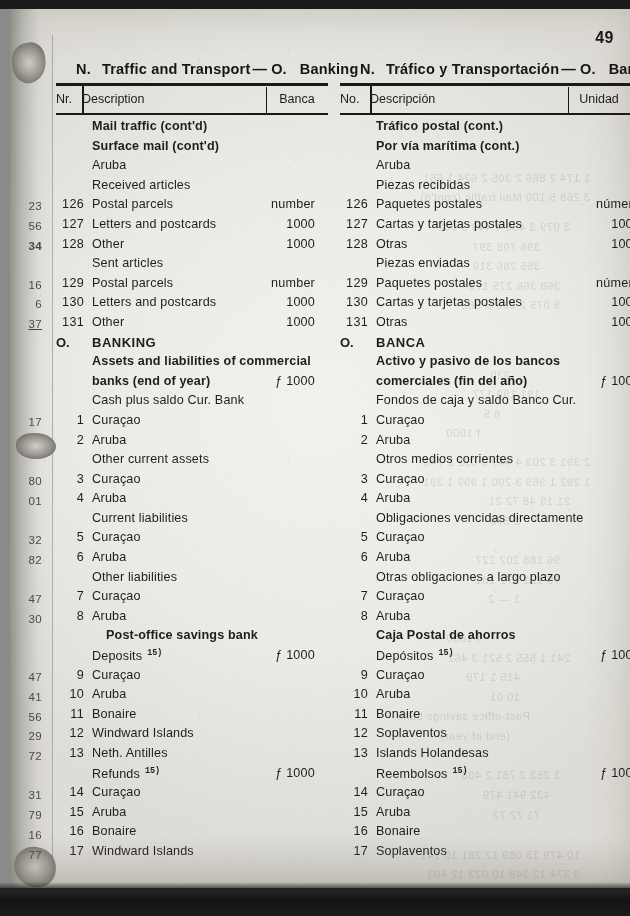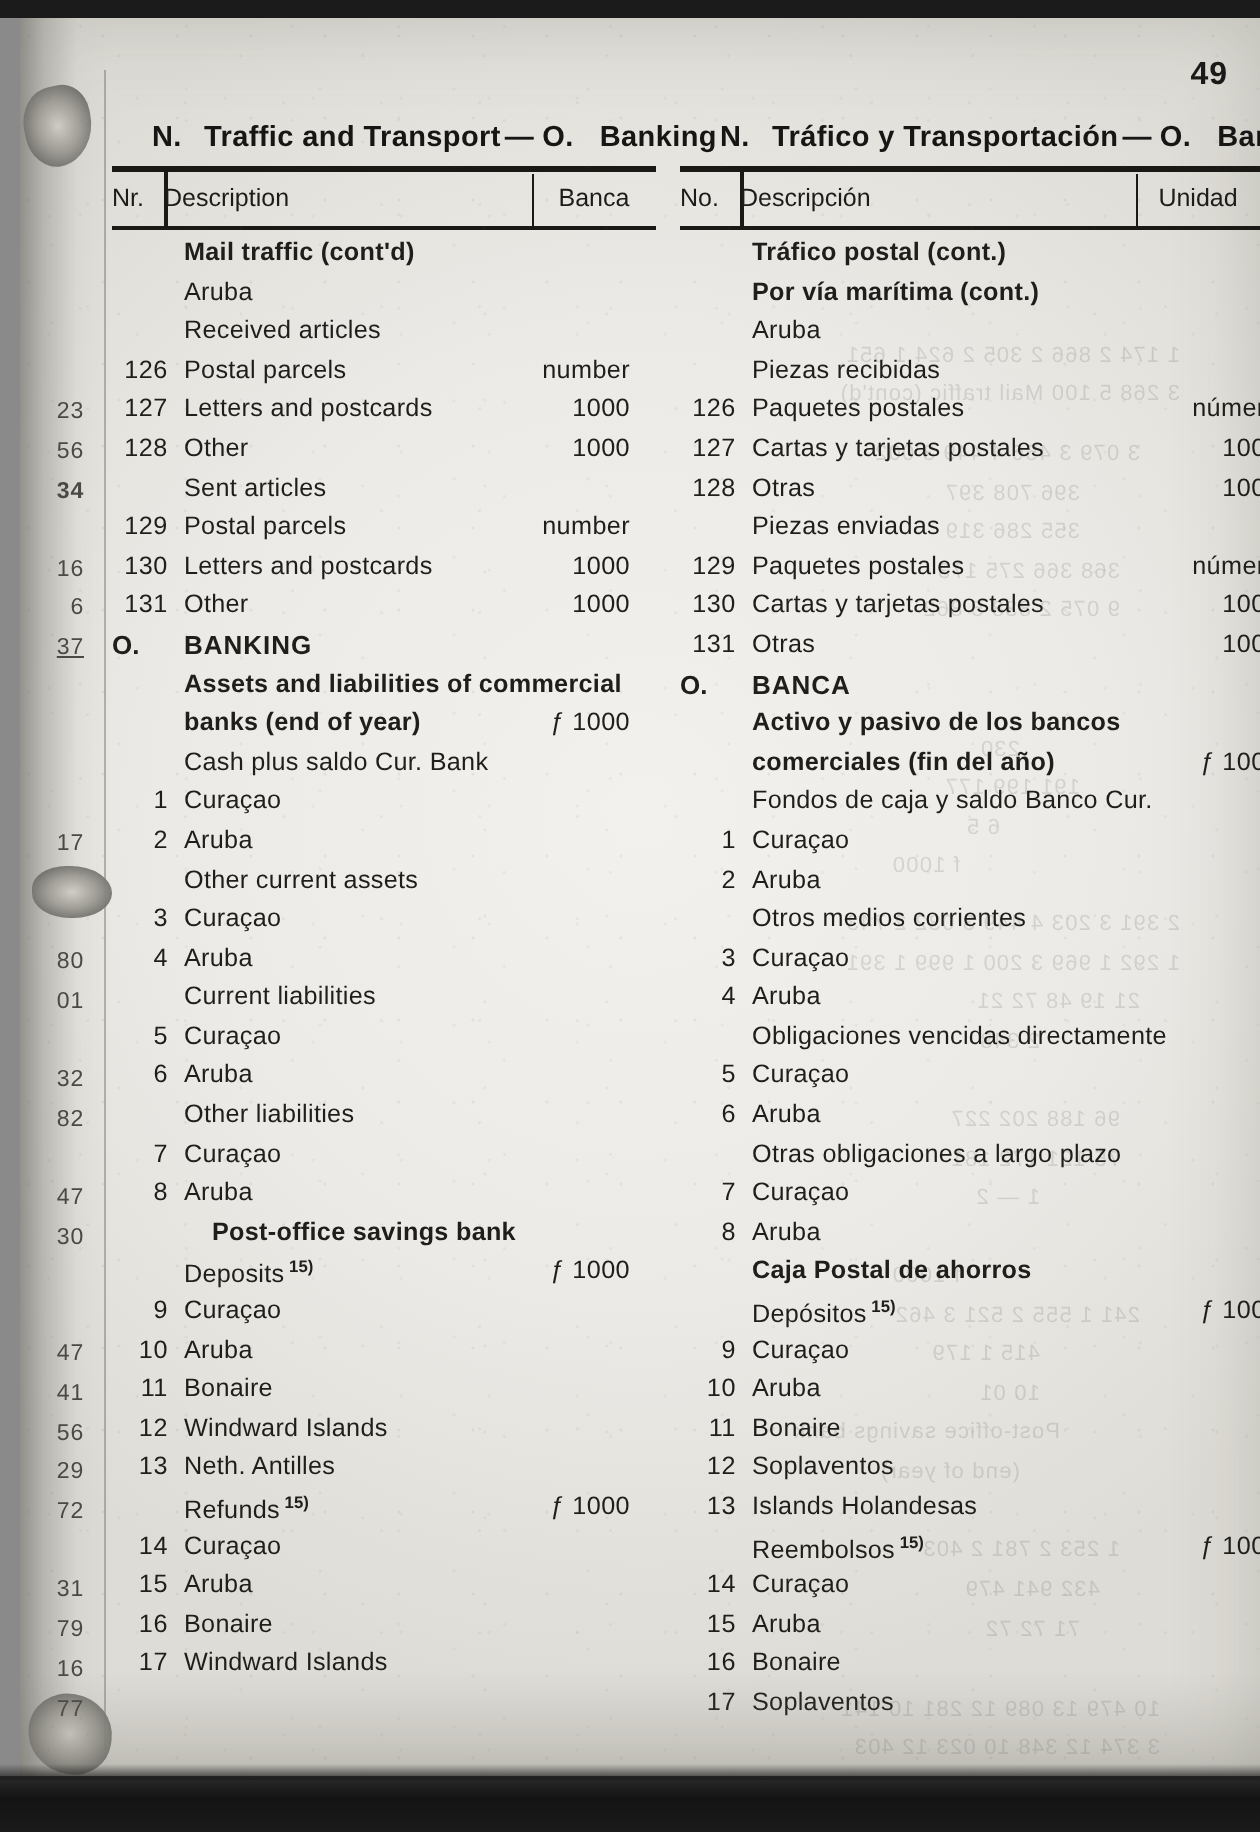--- a/index.html
+++ b/index.html
@@ -221,20 +221,21 @@
   
   .b      { font-weight: bold; }
   .spaced { letter-spacing: 2.6px; }
   .spaced .tail { letter-spacing: .15px; }
   .ind2   { padding-left: 14px; }
   sup {
     font-size: 8.4px;
     font-weight: bold;
     vertical-align: super;
     letter-spacing: 0;
+    font-family: Liberation Mono, monospace;
   }
   .sect-letter {
     position: absolute;
     left: 0;
     width: 28px;
     text-align: left;
     font-weight: bold;
     font-size: 13px;
   }
   .sect-name {
@@ -354,20 +355,24 @@
           <span class="h-unit" style="left:210px; width:62px;">Banca</span>
         </div>
 
         <div class="rows" id="rows-english">
             <div class="row">
               <span class="num"></span>
               <span class="desc b spaced">Mail traffic<span class="tail"> (cont'd)</span></span>
             </div>
             <div class="row">
               <span class="num"></span>
+              <span class="desc b">Surface mail (cont'd)</span>
+            </div>
+            <div class="row">
+              <span class="num"></span>
               <span class="desc">Aruba</span>
             </div>
             <div class="row">
               <span class="num"></span>
               <span class="desc">Received articles</span>
             </div>
             <div class="row">
               <span class="num">126</span>
               <span class="desc">Postal parcels</span>
               <span class="unit">number</span>

